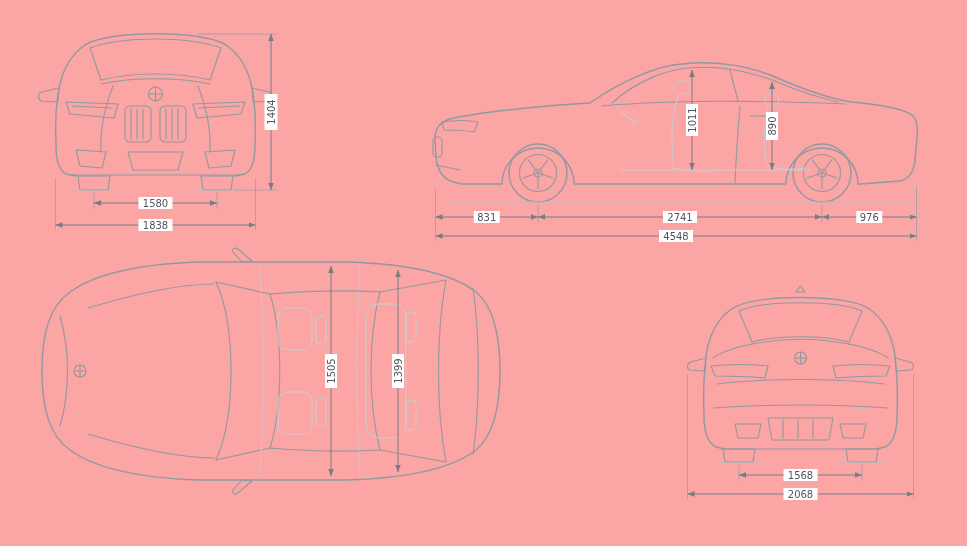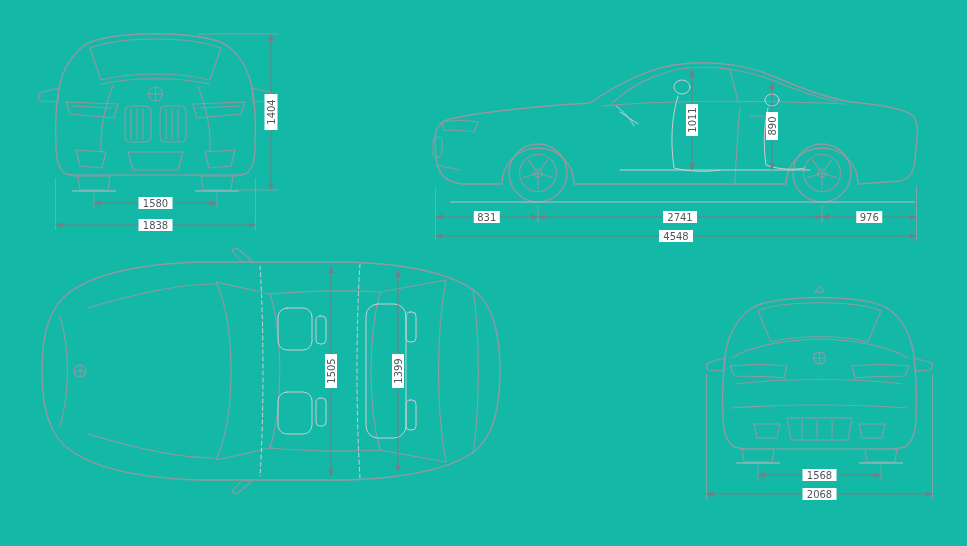--- a/index.html
+++ b/index.html
@@ -1,23 +1,23 @@
 <!DOCTYPE html>
 <html><head>
 <meta charset="utf-8">
 <style>
   html, body { margin: 0; padding: 0; background: #ffffff; }
   body { width: 967px; height: 546px; overflow: hidden;
          font-family: "DejaVu Sans", "Liberation Sans", sans-serif; }
-  .canvas { position: relative; width: 967px; height: 546px; background: #14b8a6; }
+  .canvas { position: relative; width: 967px; height: 546px; background: #fca5a5; }
   .view { position: absolute; }
   #front-view { left: 28px; top: 4px; }
   #side-view  { left: 420px; top: 20px; }
   #top-view   { left: 28px; top: 246px; }
-  #rear-view  { left: 692px; top: 278px; }
+  #rear-view  { left: 673px; top: 278px; }
 
   svg { display: block; }
   .car    { stroke: #9199a1; fill: none; stroke-width: 1.1; stroke-linecap: round; stroke-linejoin: round; }
   .car-heavy { stroke-width: 1.4; }
   .ghost  { stroke: #c9cdd2; fill: none; stroke-width: 1; stroke-linecap: round; }
   .dim    { stroke: #787d85; fill: none; stroke-width: 1; }
   .ext    { stroke: #9aa0a7; fill: none; stroke-width: 0.8; }
   .ground { stroke: #b9bec5; fill: none; stroke-width: 1; }
   .dimtxt { fill: #51565c; font-size: 10px; font-family: "DejaVu Sans", "Liberation Sans", sans-serif; }
   .mask   { fill: #ffffff; stroke: none; }

